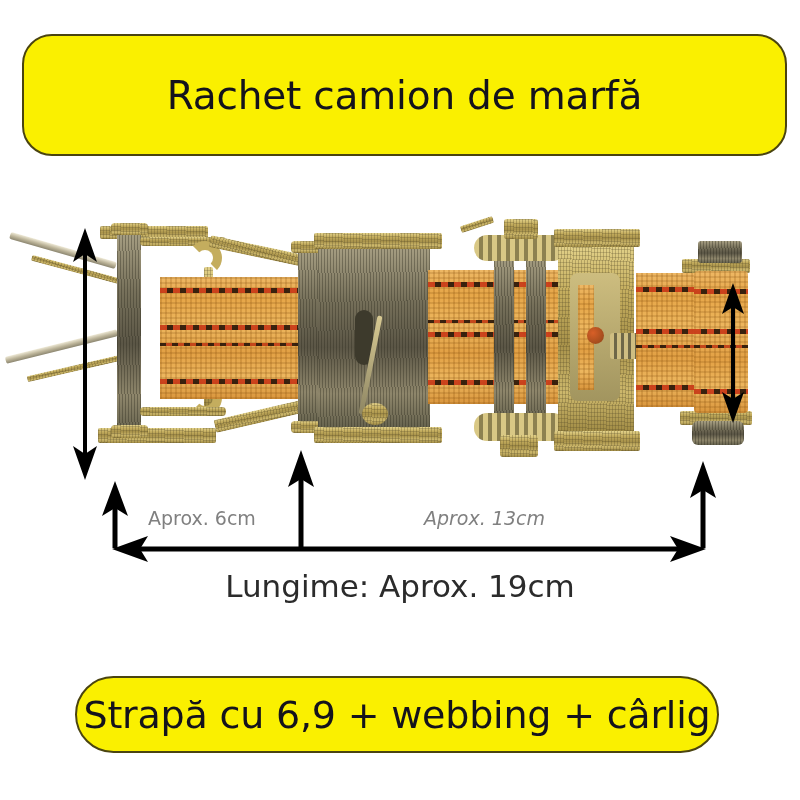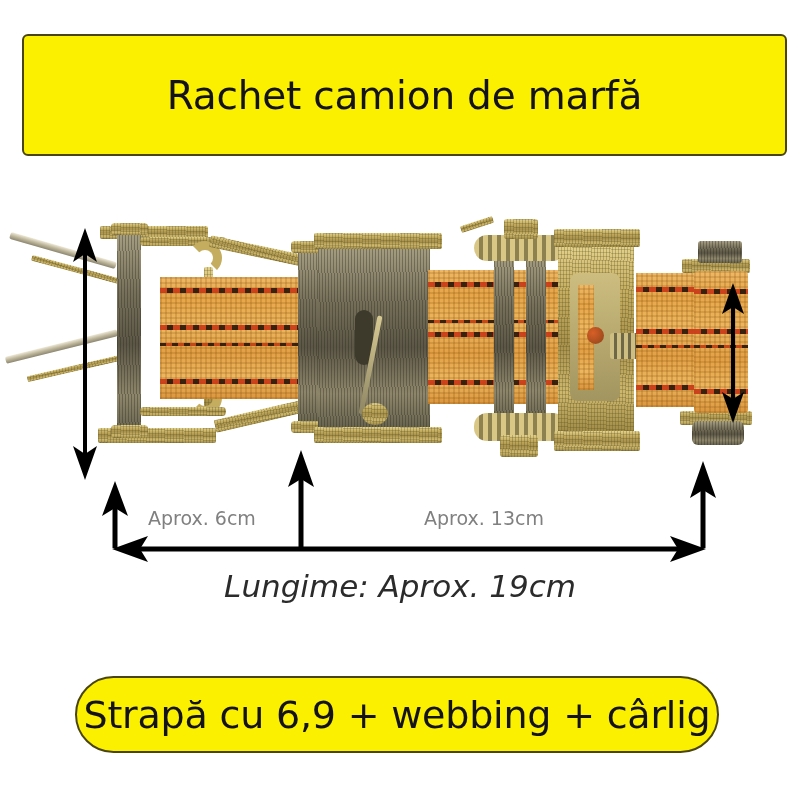--- a/index.html
+++ b/index.html
@@ -22,21 +22,21 @@
     box-sizing:border-box;
   }
   .banner-text{
     color:#14131c;
     font-family:"DejaVu Sans", sans-serif;
     white-space:nowrap;
     letter-spacing:-0.2px;
   }
   #banner-top{
     left:22px;top:34px;width:765px;height:122px;
-    border-radius:6px;
+    border-radius:30px;
   }
   #banner-top .banner-text{font-size:39px;}
   #banner-bottom{
     left:75px;top:676px;width:644px;height:77px;
     border-radius:40px;
   }
   #banner-bottom .banner-text{font-size:38px;}
 
   
   #product{position:absolute;left:70px;top:215px;width:660px;height:255px;}
@@ -75,24 +75,24 @@
   #dims{position:absolute;left:0;top:0;width:800px;height:800px;pointer-events:none;}
 
   .dimlabel{
     position:absolute;
     color:#808080;
     font-size:19px;
     font-family:"DejaVu Sans", sans-serif;
     white-space:nowrap;
   }
   #label-6cm{left:148px;top:507px;}
-  #label-13cm{left:424px;top:507px;}
+  #label-13cm{left:424px;top:507px;font-style:italic;}
   #label-total{
     left:0;top:568px;width:800px;text-align:center;
-    color:#2b2b2b;font-size:31px;font-style:italic;
+    color:#2b2b2b;font-size:31px;
   }
 </style>
 </head>
 <body>
 
 <div id="stage">
 
   <div class="banner" id="banner-top">
     <span class="banner-text">Rachet camion de marfă</span>
   </div>

